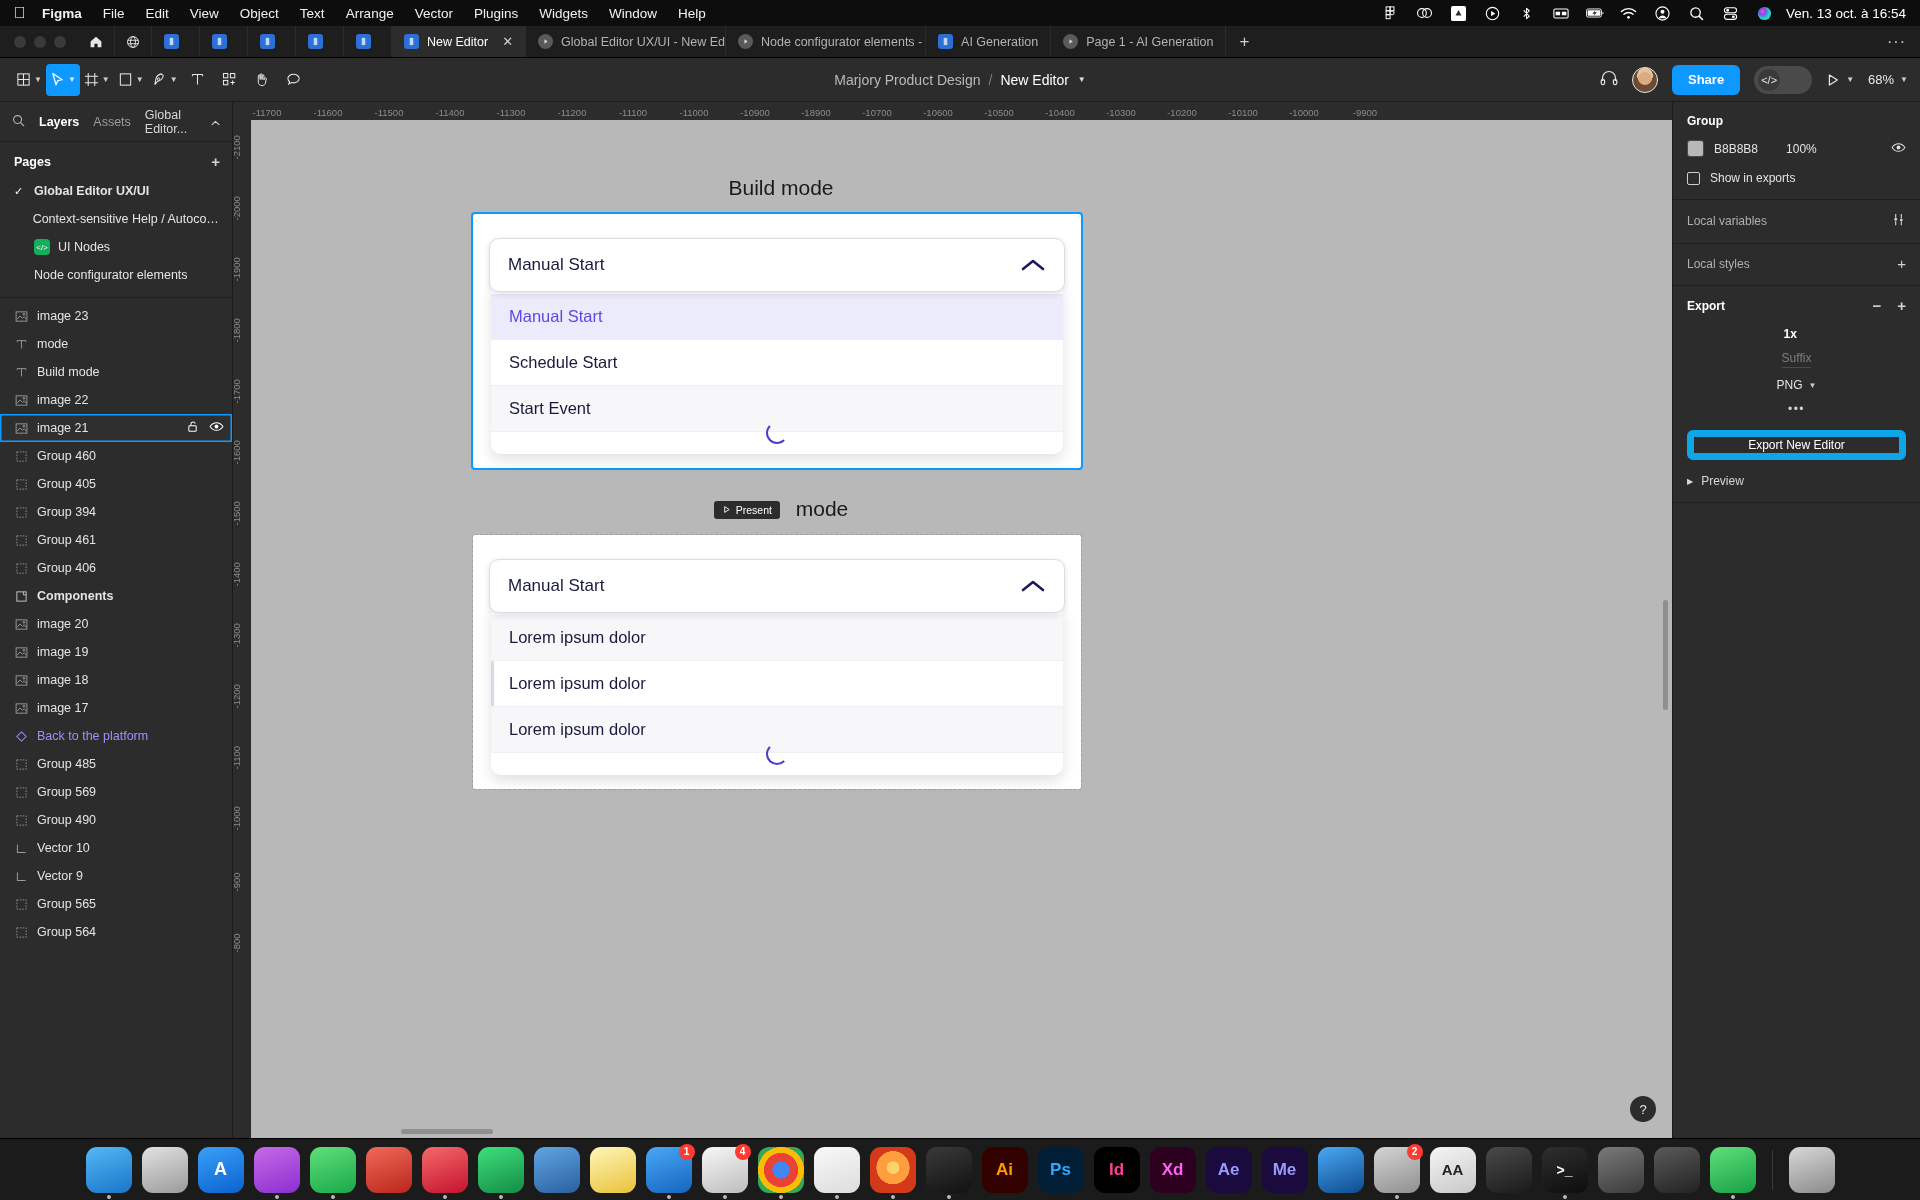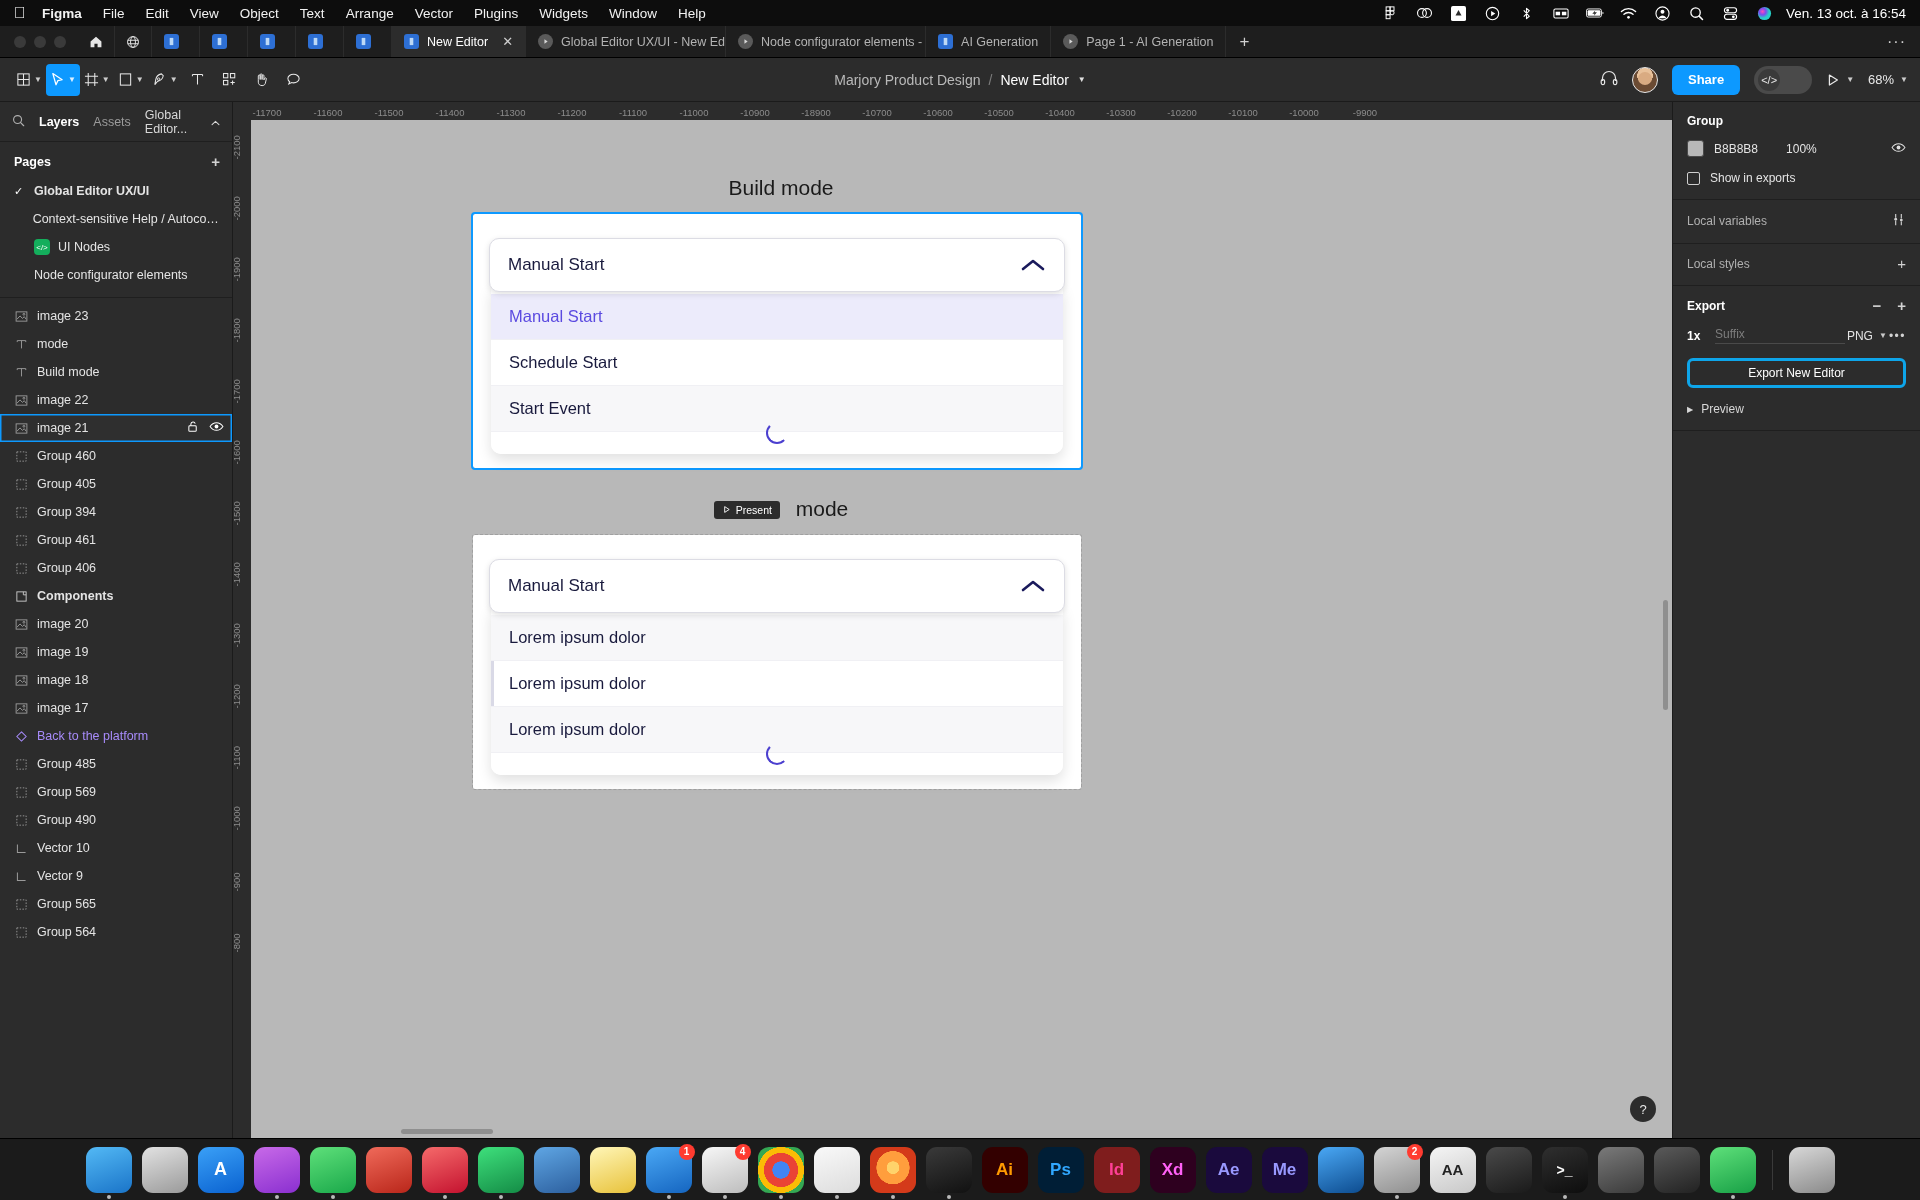--- a/index.html
+++ b/index.html
@@ -249,30 +249,30 @@
   .sect-row { display: flex; align-items: center; gap: 10px; font-size: 12px; color: #e4e4e4; }
   .swatch { width: 17px; height: 17px; border-radius: 3px; background: #b8b8b8; border: 1px solid #4a4a4a; }
   .chk { width: 13px; height: 13px; border: 1.5px solid #cfcfcf; border-radius: 2px; }
   .sect-head-row {
     display: flex; align-items: center; justify-content: space-between;
     font-size: 12px; color: #b0b0b0;
   }
   .sect-head-row.b { color: #fff; font-weight: bold; }
   .icon-btn { color: #d2d2d2; font-size: 15px; line-height: 1; }
   .export-row {
-    display: flex; align-items: center; gap: 2px; margin-top: 14px; font-size: 12px;
+    display: flex; align-items: center; gap: 10px; margin-top: 14px; font-size: 12px; flex-direction: column;
   }
   .export-row .x1 { color: #fff; font-weight: bold; width: 26px; }
   .suffix {
     flex: 1; color: #7d7d7d; border-bottom: 1px solid #4a4a4a; padding-bottom: 2px;
   }
   .png { color: #e4e4e4; display: flex; align-items: center; gap: 5px; }
   .dots { color: #d2d2d2; letter-spacing: 1.5px; }
   .export-btn {
-    margin-top: 14px; width: 100%; height: 30px; border: 3px solid #0ea5e9;
+    margin-top: 14px; width: 100%; height: 30px; border: 7px solid #0ea5e9;
     background: transparent; color: #fff; border-radius: 6px; font-size: 12px;
     font-family: inherit;
   }
   .preview-row { margin-top: 14px; display: flex; align-items: center; gap: 8px; font-size: 12px; color: #d7d7d7; }
   .tri { font-size: 8px; }
 
   
   .dock {
     height: 62px; background: #1b1b1b;
     display: flex; align-items: center; justify-content: center; gap: 10px;
@@ -1110,21 +1110,21 @@
       <span class="dot"></span>
     </span>
   <span class="dock-ico" style="background:radial-gradient(circle at 50% 45%,#ffd36b 0 18%,#ff9e3d 19% 48%,#d43a1a 49% 100%)">
       <span class="dot"></span>
     </span>
   <span class="dock-ico" style="background:linear-gradient(160deg,#3a3a3a,#111)">
       <span class="dot"></span>
     </span>
   <span class="dock-ico" style="background:#330000;color:#ff9a00;font-size:17px">Ai</span>
   <span class="dock-ico" style="background:#001e36;color:#31a8ff;font-size:17px">Ps</span>
-  <span class="dock-ico" style="background:#7f1d1d;color:#ff3f96;font-size:17px">Id</span>
+  <span class="dock-ico" style="background:#000000;color:#ff3f96;font-size:17px">Id</span>
   <span class="dock-ico" style="background:#2e001f;color:#ff61f6;font-size:17px">Xd</span>
   <span class="dock-ico" style="background:#1a0a3d;color:#9999ff;font-size:17px">Ae</span>
   <span class="dock-ico" style="background:#1a0a3d;color:#9999ff;font-size:17px">Me</span>
   <span class="dock-ico" style="background:linear-gradient(160deg,#4aa8f5,#0d4c8f)"></span>
   <span class="dock-ico" style="background:linear-gradient(160deg,#d4d4d4,#8f8f8f)">
       <span class="bdg">2</span>
       <span class="dot"></span>
     </span>
   <span class="dock-ico" style="background:linear-gradient(160deg,#f5f5f5,#c8c8c8);color:#222;font-size:15px">AA</span>
   <span class="dock-ico" style="background:linear-gradient(160deg,#4a4a4a,#1a1a1a)"></span>

